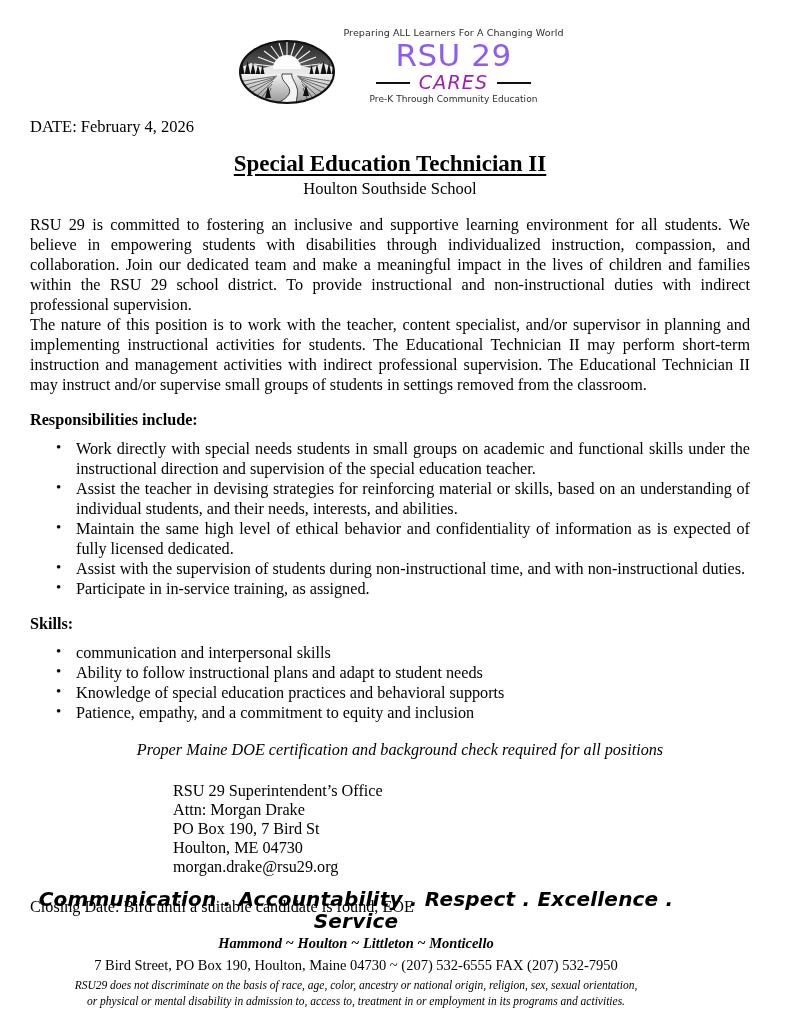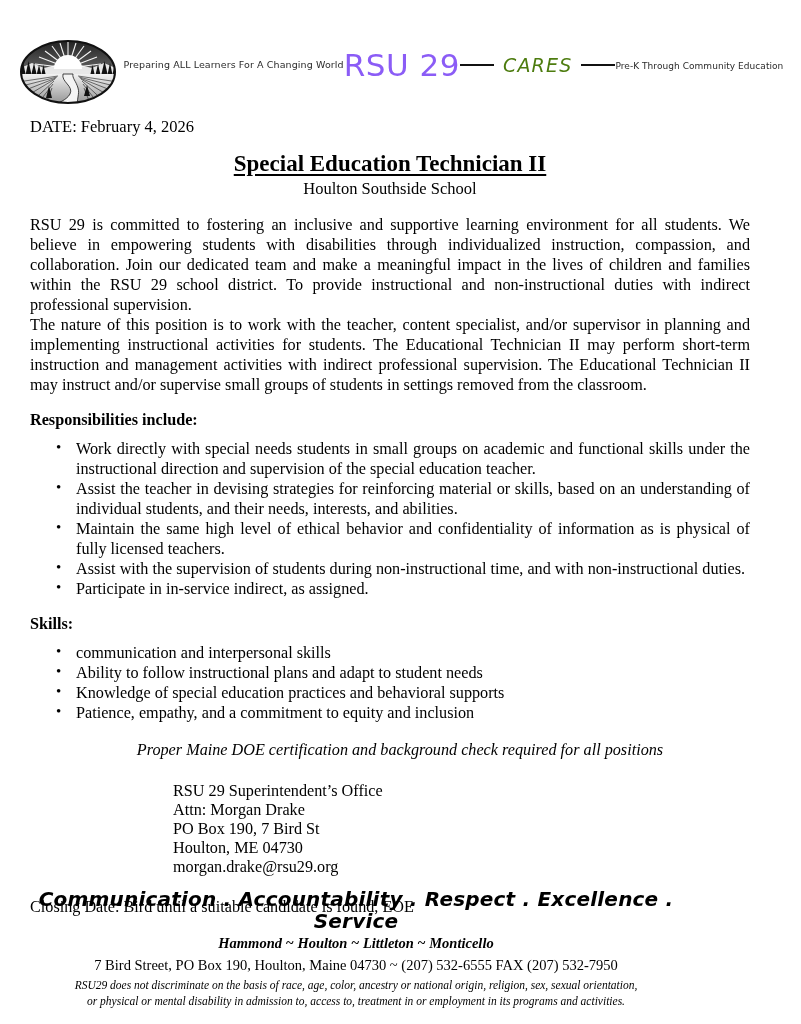--- a/index.html
+++ b/index.html
@@ -35,21 +35,21 @@
     gap: 6px;
   }
   .logo-oval {
     width: 100px;
     height: 68px;
     flex: 0 0 auto;
     margin-top: 12px;
   }
   .lh-text {
     display: flex;
-    flex-direction: row;
+    flex-direction: column;
     align-items: center;
     font-family: "DejaVu Sans", "Liberation Sans", sans-serif;
     line-height: 1;
   }
   .lh-tag-top {
     font-size: 9.5px;
     letter-spacing: 0.1px;
     color: #2b2b2b;
     margin-bottom: 3px;
   }
@@ -72,21 +72,21 @@
     width: 34px;
     height: 2.5px;
     background: #111;
   }
   .lh-cares {
     font-family: "DejaVu Sans", "Liberation Sans", sans-serif;
     font-size: 19px;
     font-style: italic;
     font-weight: 400;
     letter-spacing: 1.2px;
-    color: #4d7c0f;
+    color: #a21caf;
   }
   .lh-tag-bot {
     font-size: 9px;
     color: #2b2b2b;
     letter-spacing: 0.05px;
   }
 
   
   .content {
     position: absolute;
@@ -324,23 +324,23 @@
       <div class="school-name">Houlton Southside School</div>
     </div>
 
     <p class="para first">RSU 29 is committed to fostering an inclusive and supportive learning environment for all students. We believe in empowering students with disabilities through individualized instruction, compassion, and collaboration. Join our dedicated team and make a meaningful impact in the lives of children and families within the RSU 29 school district. To provide instructional and non-instructional duties with indirect professional supervision.</p>
     <p class="para">The nature of this position is to work with the teacher, content specialist, and/or supervisor in planning and implementing instructional activities for students. The Educational Technician II may perform short-term instruction and management activities with indirect professional supervision. The Educational Technician II may instruct and/or supervise small groups of students in settings removed from the classroom.</p>
 
     <div class="section-head">Responsibilities include:</div>
     <ul class="bullets justified">
       <li>Work directly with special needs students in small groups on academic and functional skills under the instructional direction and supervision of the special education teacher.</li>
       <li>Assist the teacher in devising strategies for reinforcing material or skills, based on  an understanding of individual students, and their needs, interests, and abilities.</li>
-      <li>Maintain the same high level of ethical behavior and confidentiality of information as is physical of fully licensed teachers.</li>
+      <li>Maintain the same high level of ethical behavior and confidentiality of information as is expected of fully licensed dedicated.</li>
       <li>Assist with the supervision of students during non-instructional time, and with non-instructional duties.</li>
-      <li>Participate in in-service indirect, as assigned.</li>
+      <li>Participate in in-service training, as assigned.</li>
     </ul>
 
     <div class="section-head">Skills:</div>
     <ul class="bullets plain">
       <li>communication and interpersonal skills</li>
       <li>Ability to follow instructional plans and adapt to student needs</li>
       <li>Knowledge of special education practices and behavioral supports</li>
       <li>Patience, empathy, and a commitment to equity and inclusion</li>
     </ul>
 

